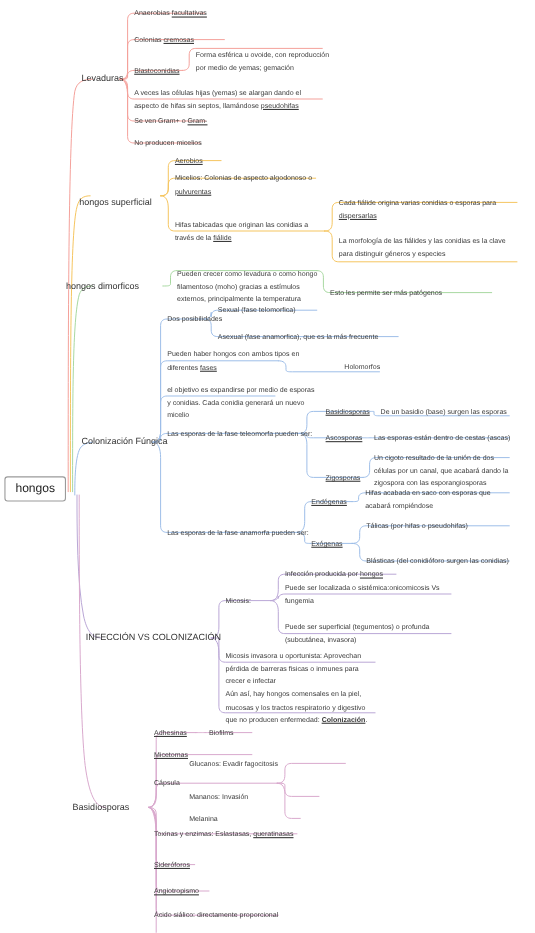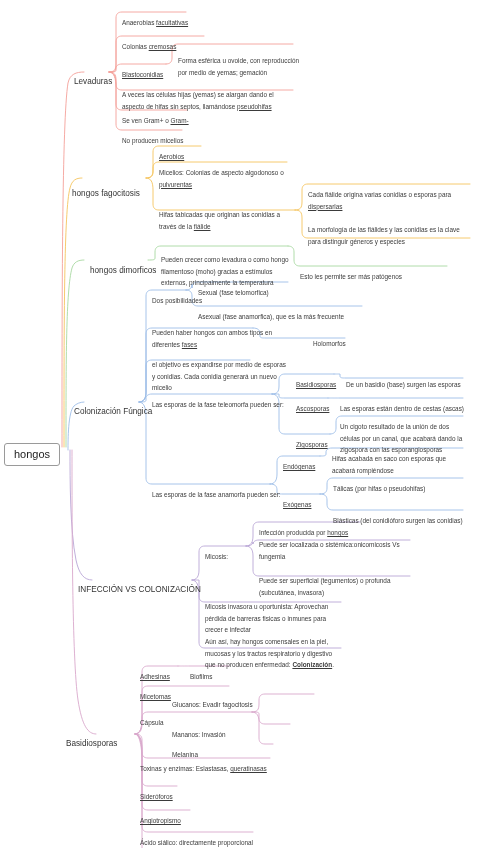--- a/index.html
+++ b/index.html
@@ -5,21 +5,21 @@
   html,body{margin:0;padding:0;background:#ffffff;}
   body{
     width:486px;height:848px;position:relative;overflow:hidden;
     font-family:"Liberation Sans","DejaVu Sans",sans-serif;
     color:#3b3b3b;
     -webkit-font-smoothing:antialiased;
   }
   #canvas{position:absolute;inset:0;width:486px;height:848px;}
   svg.links{position:absolute;left:0;top:0;width:486px;height:848px;pointer-events:none;}
 
-  .node{position:absolute;line-height:11.5px;font-size:6.4px;white-space:normal;margin-top:10px;}
+  .node{position:absolute;line-height:11.5px;font-size:6.4px;white-space:normal;}
   .node.root{
     font-size:11px;color:#222;border:1px solid #9a9a9a;border-radius:3px;
     background:#fff;padding:4px 9px;line-height:13px;
   }
   .node.l1{font-size:8.2px;color:#333;line-height:11px;}
   .node.l2{font-size:6.4px;}
   .node.l3{font-size:6.4px;}
   .u{text-decoration:underline;text-decoration-thickness:.5px;text-underline-offset:1px;}
   .b{font-weight:bold;}
 </style>
@@ -133,39 +133,39 @@
     A veces las células hijas (yemas) se alargan dando el aspecto de hifas sin septos, llamándose <span class="u">pseudohifas</span>
   </div>
   <div class="node l2" style="left:122px;top:105px;">
     Se ven Gram+ o <span class="u">Gram-</span>
   </div>
   <div class="node l2" style="left:122px;top:125px;">
     No producen micelios
   </div>
 
   <div class="node l1" style="left:72px;top:178px;">
-    <span>hongos fagocitosis</span>
+    <span>hongos superficial</span>
   </div>
   <div class="node l2" style="left:159px;top:141px;">
     <span class="u">Aerobios</span>
   </div>
   <div class="node l2" style="left:159px;top:157px;width:132px;">
     Micelios: Colonias de aspecto algodonoso o <span class="u">pulvurentas</span>
   </div>
   <div class="node l2" style="left:159px;top:199px;width:140px;">
     Hifas tabicadas que originan las conidias a través de la <span class="u">fiálide</span>
   </div>
   <div class="node l3" style="left:308px;top:179px;width:165px;">
     Cada fiálide origina varias conidias o esporas para <span class="u">dispersarlas</span>
   </div>
   <div class="node l3" style="left:308px;top:214px;width:165px;">
     La morfología de las fiálides y las conidias es la clave para distinguir géneros y especies
   </div>
 
-  <div class="node l1" style="left:90px;top:255px;">
+  <div class="node l1" style="left:60px;top:255px;">
     <span>hongos dimorficos</span>
   </div>
   <div class="node l2" style="left:161px;top:244px;width:132px;">
     Pueden crecer como levadura o como hongo filamentoso (moho) gracias a estímulos externos, principalmente la temperatura
   </div>
   <div class="node l3" style="left:300px;top:261px;width:160px;">
     Esto les permite ser más patógenos
   </div>
 
   <div class="node l1" style="left:74px;top:396px;">

